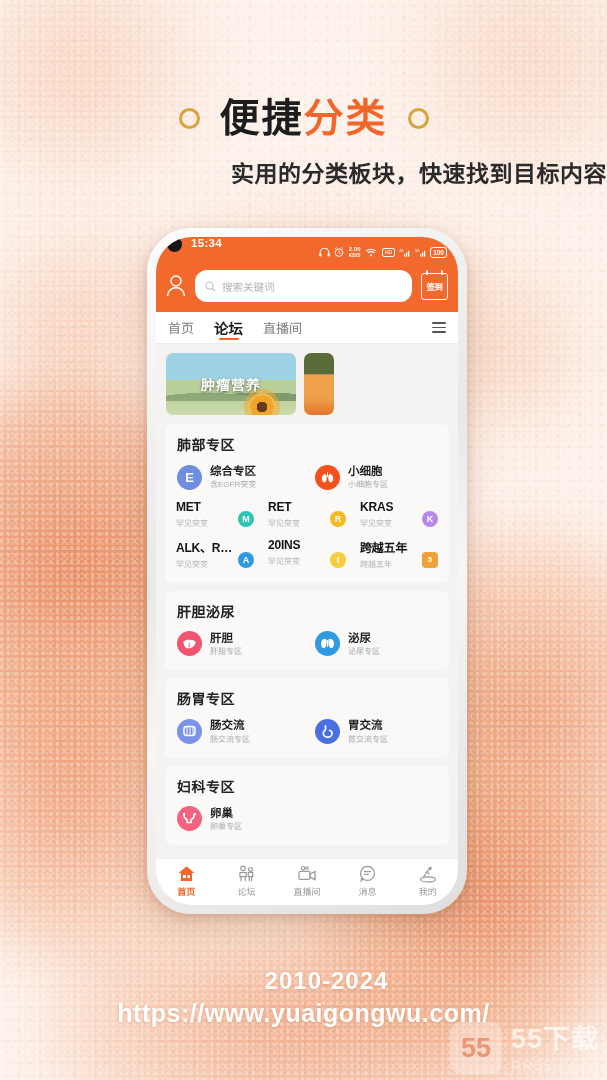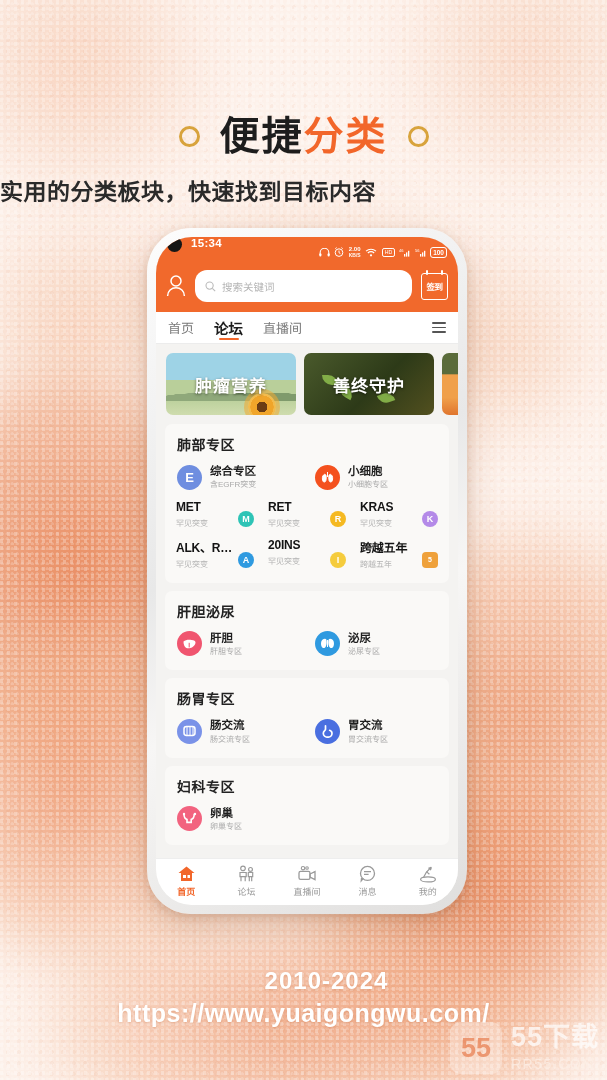--- a/index.html
+++ b/index.html
@@ -23,21 +23,21 @@
   .b9{left:-30px;top:200px;width:220px;height:260px;background:radial-gradient(circle at 50% 50%,rgba(240,168,126,.5),rgba(250,225,210,0) 74%);}
   .b10{right:10px;top:230px;width:200px;height:240px;background:radial-gradient(circle at 50% 50%,rgba(241,172,130,.45),rgba(250,225,210,0) 74%);}
   .paper{position:absolute;inset:0;opacity:.5;
     background-image:
       radial-gradient(circle at 20% 30%,rgba(255,255,255,.55) 0 2px,transparent 2px),
       radial-gradient(circle at 70% 65%,rgba(214,120,70,.12) 0 2px,transparent 2px),
       radial-gradient(circle at 45% 80%,rgba(255,255,255,.4) 0 1.5px,transparent 2px);
     background-size:7px 7px,11px 11px,5px 5px;}
 
   
-  .headline{position:absolute;top:116px;left:0;right:0;text-align:left;z-index:5;}
+  .headline{position:absolute;top:98px;left:0;right:0;text-align:right;z-index:5;}
   .headline-row{display:flex;align-items:center;justify-content:center;gap:20px;}
   .ring{width:21px;height:21px;border:3px solid #d8a33c;border-radius:50%;box-sizing:border-box;}
   .h-title{font-size:40px;font-weight:bold;letter-spacing:2px;color:#1d1d1d;line-height:1;}
   .h-title .accent{color:#f2662a;}
   .h-sub{margin-top:17px;font-size:23px;font-weight:bold;color:#2a2a2a;letter-spacing:.5px;}
 
   
   .phone{position:absolute;left:147px;top:228px;width:320px;height:686px;z-index:6;
     border-radius:44px;background:linear-gradient(150deg,#fdfdfd,#e8e8e8 42%,#f7f6f5 60%,#dfdedd);
     box-shadow:0 14px 34px rgba(150,80,40,.26),0 3px 10px rgba(120,60,30,.18);padding:9px;box-sizing:border-box;}
@@ -83,21 +83,21 @@
   .banner{flex:none;width:130px;height:62px;border-radius:7px;position:relative;overflow:hidden;
     display:flex;align-items:center;justify-content:center;}
   .banner.b-a{background:linear-gradient(180deg,#9ed3e6 0 44%,#b9cf9a 44% 72%,#cfdcae);}
   .banner.b-a .sun{position:absolute;right:20px;bottom:-6px;width:28px;height:28px;border-radius:50%;
     background:radial-gradient(circle,#6a3c14 0 26%,#f0a52a 27% 58%,#f2bb4d 59%);box-shadow:0 0 0 4px rgba(240,170,50,.55);}
   .banner.b-a .hill{position:absolute;left:0;right:0;bottom:14px;height:14px;
     background:radial-gradient(ellipse at 30% 100%,#8fa87a 0 40%,transparent 41%),radial-gradient(ellipse at 75% 100%,#7f9a6c 0 42%,transparent 43%);}
   .banner.b-b{background:linear-gradient(135deg,#4a5a2c,#2d3a18 55%,#52501f);}
   .banner.b-b .leaf{position:absolute;width:16px;height:10px;border-radius:0 14px 0 14px;background:#86b24a;opacity:.95;}
   .banner.b-c{width:30px;background:linear-gradient(180deg,#5a6b3a 0 34%,#f0a04a 35% 72%,#e0752e);}
-  .banner .btxt{position:relative;font-size:17px;font-weight:bold;color:#fff;letter-spacing:1px;
+  .banner .btxt{position:relative;font-size:14px;font-weight:bold;color:#fff;letter-spacing:1px;
     text-shadow:0 1px 3px rgba(0,0,0,.55);z-index:2;}
 
   .card{background:#faf9f7;margin:0 9px 8px;border-radius:7px;padding:10px 0 6px;}
   .card-title{font-size:14px;font-weight:bold;color:#222;padding:0 12px 8px;letter-spacing:.5px;}
   .row2{display:flex;padding:0 4px 5px;}
   .cell{flex:1;display:flex;align-items:center;gap:8px;padding:2px 8px;min-width:0;}
   .ico{width:25px;height:25px;border-radius:50%;flex:none;display:flex;align-items:center;justify-content:center;
     color:#fff;font-size:13px;font-weight:bold;}
   .ico svg{display:block;}
   .cell-txt{min-width:0;}
@@ -118,21 +118,21 @@
   .nav{flex:1;display:flex;flex-direction:column;align-items:center;gap:2px;}
   .nav span{font-size:9px;color:#9a9a9a;}
   .nav.active span{color:#f2662a;font-weight:bold;}
   .nav svg{display:block;}
 
   
   .footer{position:absolute;left:0;right:0;bottom:52px;text-align:center;z-index:7;color:#fff;}
   .f1{font-size:24px;font-weight:bold;letter-spacing:1px;text-shadow:0 1px 3px rgba(190,95,45,.35);margin-left:46px;}
   .f2{font-size:25px;font-weight:bold;margin-top:4px;letter-spacing:.5px;text-shadow:0 1px 3px rgba(190,95,45,.35);}
 
-  .wm{position:absolute;right:8px;bottom:6px;display:flex;align-items:center;gap:9px;z-index:8;opacity:.72;}
+  .wm{position:absolute;right:8px;bottom:6px;display:flex;align-items:flex-end;gap:9px;z-index:8;opacity:.72;}
   .wm-logo{width:52px;height:52px;border-radius:11px;background:rgba(255,255,255,.42);
     display:flex;align-items:center;justify-content:center;font-size:27px;font-weight:bold;color:#e9855a;line-height:1;}
   .wm-txt .wm-t{font-size:27px;font-weight:bold;color:#fff;line-height:1;letter-spacing:1px;}
   .wm-txt .wm-s{font-size:14px;color:#fdf0e8;letter-spacing:1.5px;margin-top:5px;}
 </style>
 </head>
 <body>
 
 <div class="bg">
   <div class="bg-base"></div>
@@ -231,26 +231,20 @@
     </div>
 
     <div class="body">
 
       <div class="banners">
         <div class="banner b-a">
           <div class="hill"></div>
               <div class="sun"></div>
           <div class="btxt">肿瘤营养</div>
         </div>
-        <div class="banner b-b">
-          <div class="leaf" style="left:18px;top:22px;"></div>
-          <div class="leaf" style="left:34px;top:34px;transform:rotate(30deg);"></div>
-          <div class="leaf" style="left:74px;top:40px;transform:rotate(-20deg);"></div>
-          <div class="btxt">善终守护</div>
-        </div>
         <div class="banner b-c">
           <div class="btxt"></div>
         </div>
       </div>
 
       <div class="card">
         <div class="card-title">肺部专区</div>
         <div class="row2">
           <div class="cell">
             <div class="ico" style="background:#6f8ee0">

